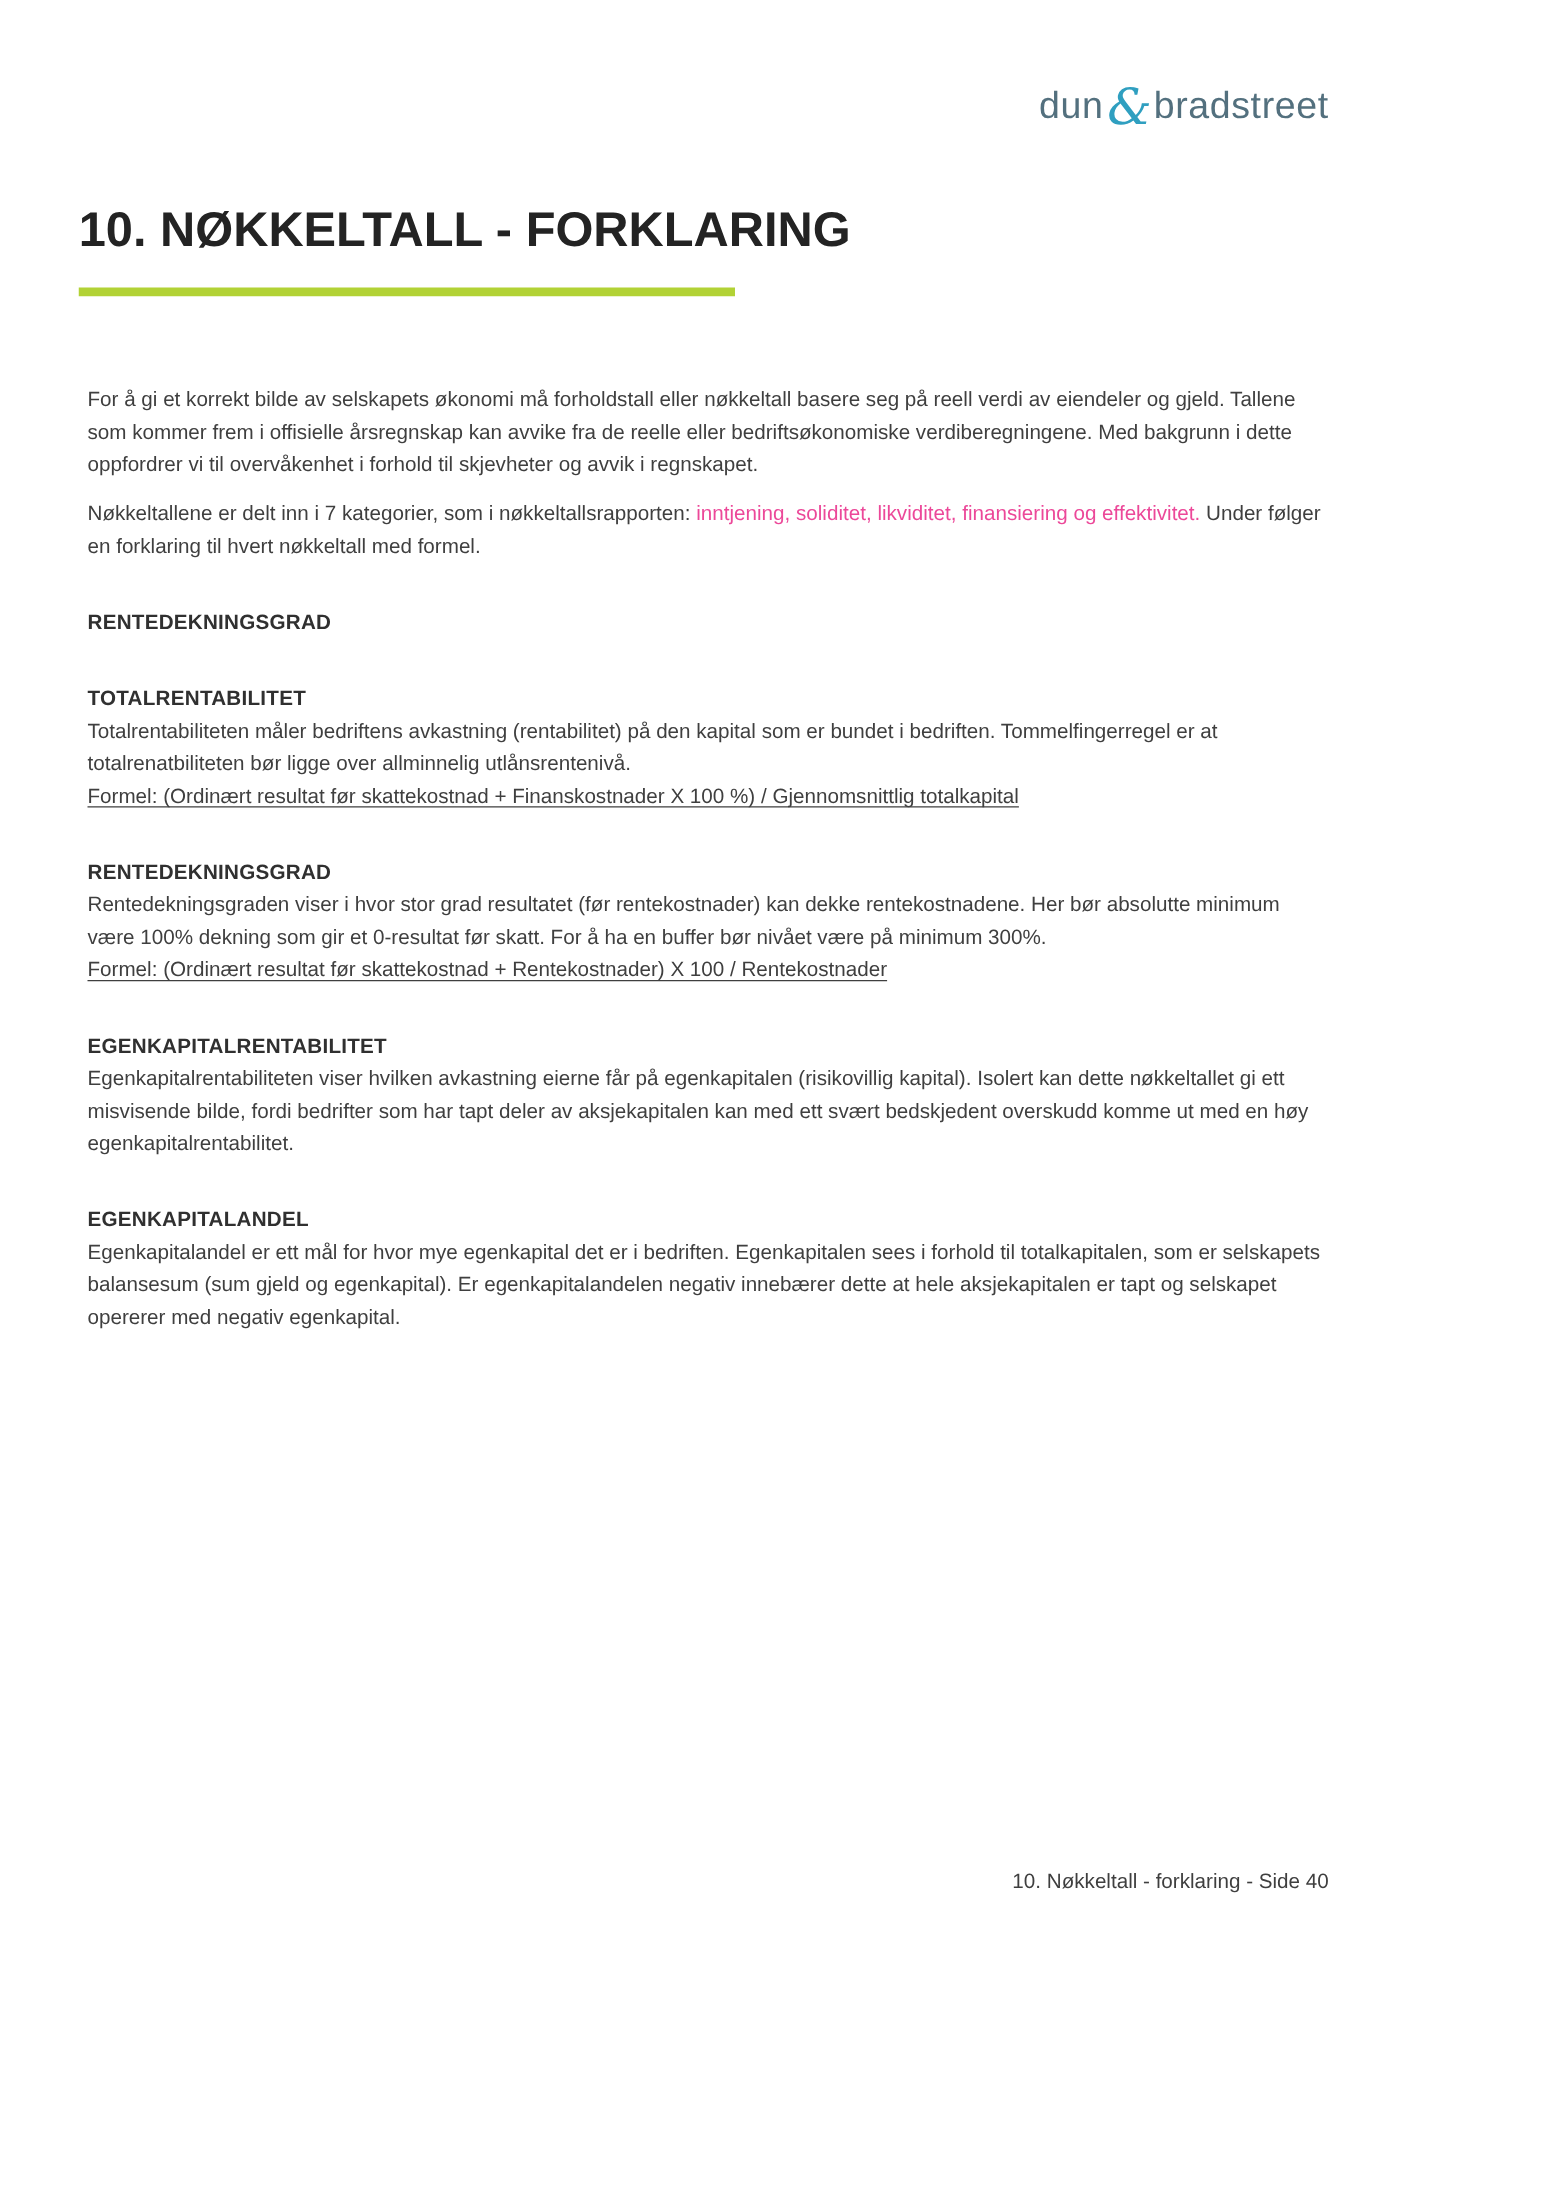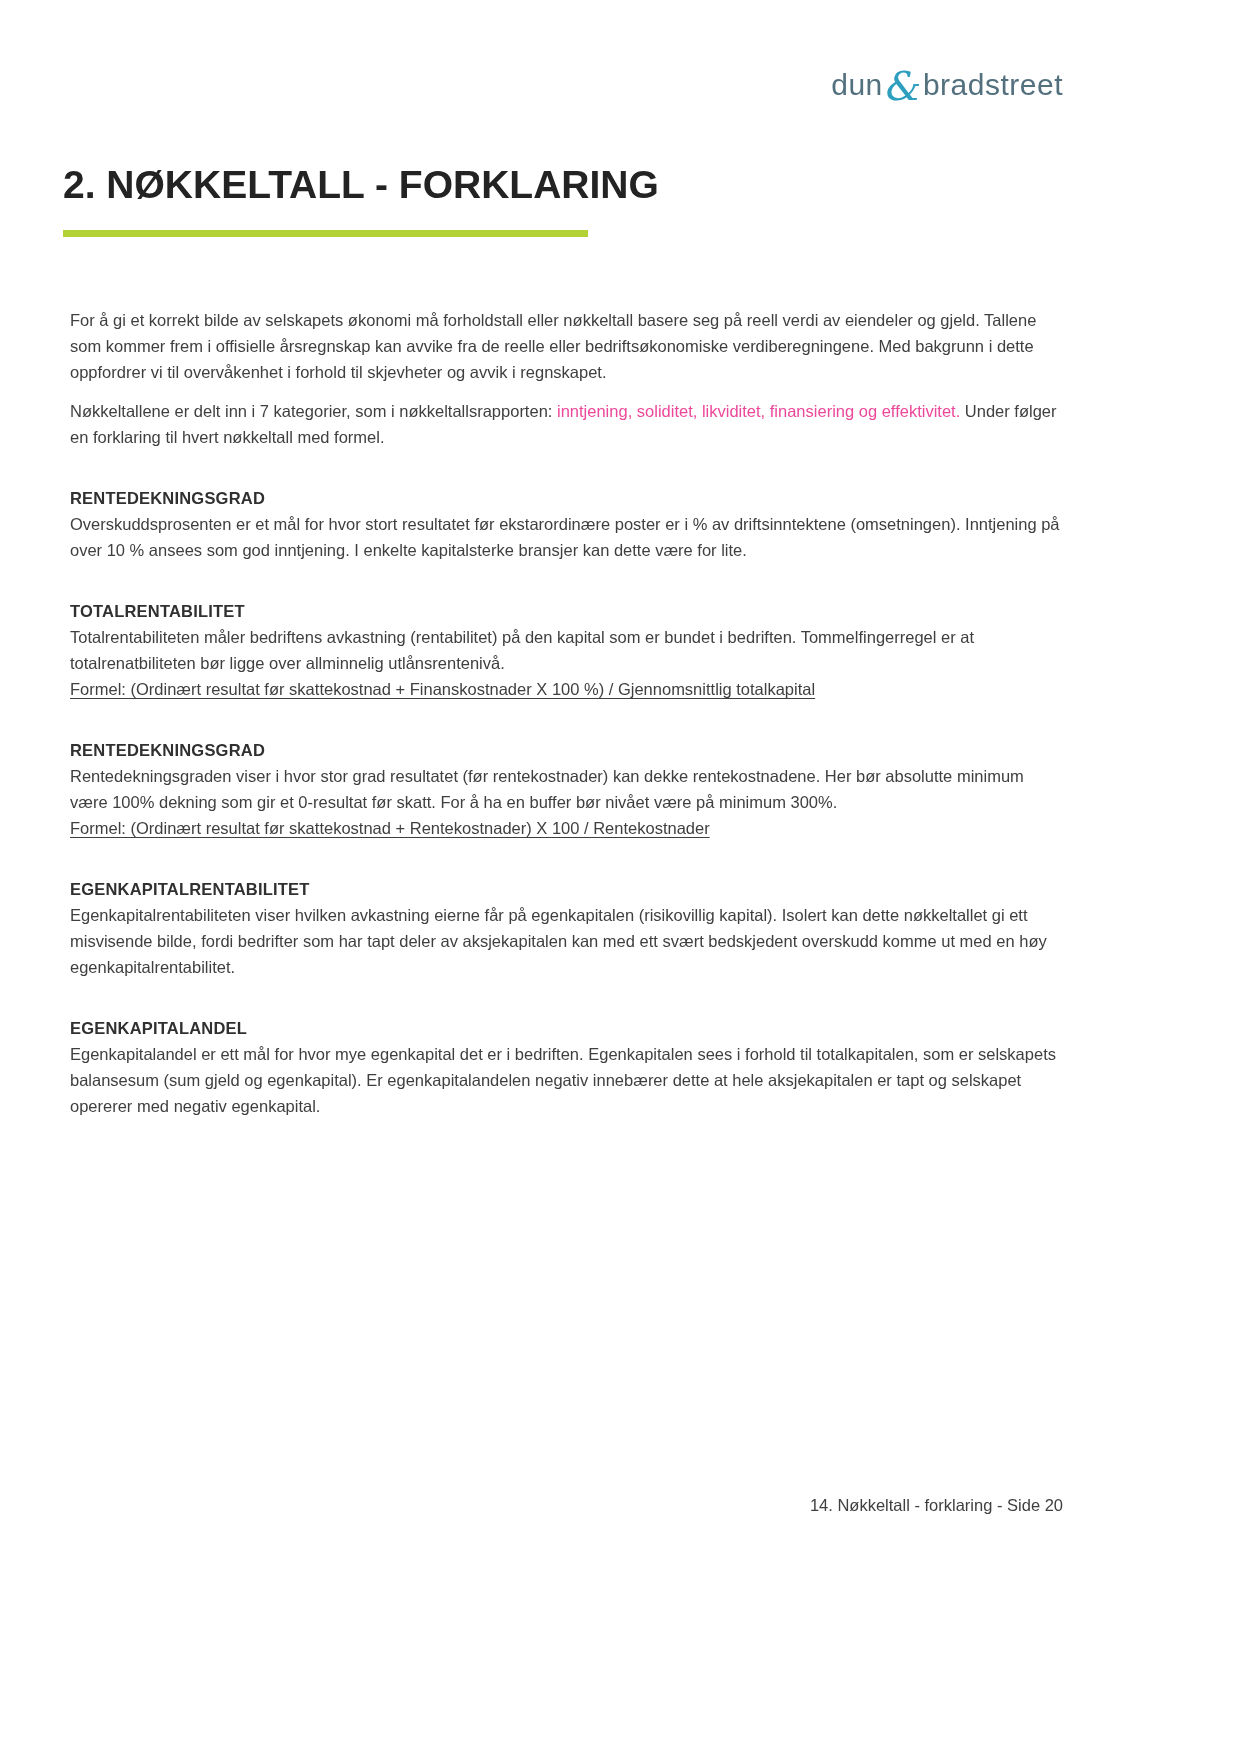--- a/index.html
+++ b/index.html
@@ -98,32 +98,31 @@
 <body>
 
 <div class="page">
 
   <div class="logo">
     <span>dun</span><span class="amp">&amp;</span><span>bradstreet</span>
   </div>
 
   <div class="content">
 
-    <h1 class="page-title">2. NØKKELTALL - FORKLARING</h1>
+    <h1 class="page-title">10. NØKKELTALL - FORKLARING</h1>
     <div class="accent-bar"></div>
 
     <div class="body-col">
 
       <p class="intro-1">For å gi et korrekt bilde av selskapets økonomi må forholdstall eller nøkkeltall basere seg på reell verdi av eiendeler og gjeld. Tallene som kommer frem i offisielle årsregnskap kan avvike fra de reelle eller bedriftsøkonomiske verdiberegningene. Med bakgrunn i dette oppfordrer vi til overvåkenhet i forhold til skjevheter og avvik i regnskapet.</p>
 
       <p class="intro-2"><span>Nøkkeltallene er delt inn i 7 kategorier, som i nøkkeltallsrapporten: </span><strong>inntjening, soliditet, likviditet, finansiering og effektivitet.</strong><span> Under følger en forklaring til hvert nøkkeltall med formel.</span></p>
 
       <section>
         <h2>RENTEDEKNINGSGRAD</h2>
-        <p class="sec-body">Overskuddsprosenten er et mål for hvor stort resultatet før ekstarordinære poster er i % av driftsinntektene (omsetningen). Inntjening på over 10 % ansees som god inntjening. I enkelte kapitalsterke bransjer kan dette være for lite.</p>
       </section>
 
       <section>
         <h2>TOTALRENTABILITET</h2>
         <p class="sec-body">Totalrentabiliteten måler bedriftens avkastning (rentabilitet) på den kapital som er bundet i bedriften. Tommelfingerregel er at totalrenatbiliteten bør ligge over allminnelig utlånsrentenivå.</p>
         <p class="formula">Formel: (Ordinært resultat før skattekostnad + Finanskostnader X 100 %) / Gjennomsnittlig totalkapital</p>
       </section>
 
       <section>
         <h2>RENTEDEKNINGSGRAD</h2>
@@ -137,15 +136,15 @@
       </section>
 
       <section>
         <h2>EGENKAPITALANDEL</h2>
         <p class="sec-body">Egenkapitalandel er ett mål for hvor mye egenkapital det er i bedriften. Egenkapitalen sees i forhold til totalkapitalen, som er selskapets balansesum (sum gjeld og egenkapital). Er egenkapitalandelen negativ innebærer dette at hele aksjekapitalen er tapt og selskapet opererer med negativ egenkapital.</p>
       </section>
 
     </div>
   </div>
 
-  <div class="footer">14. Nøkkeltall - forklaring - Side 20</div>
+  <div class="footer">10. Nøkkeltall - forklaring - Side 40</div>
 
 </div>
 
 </body></html>

